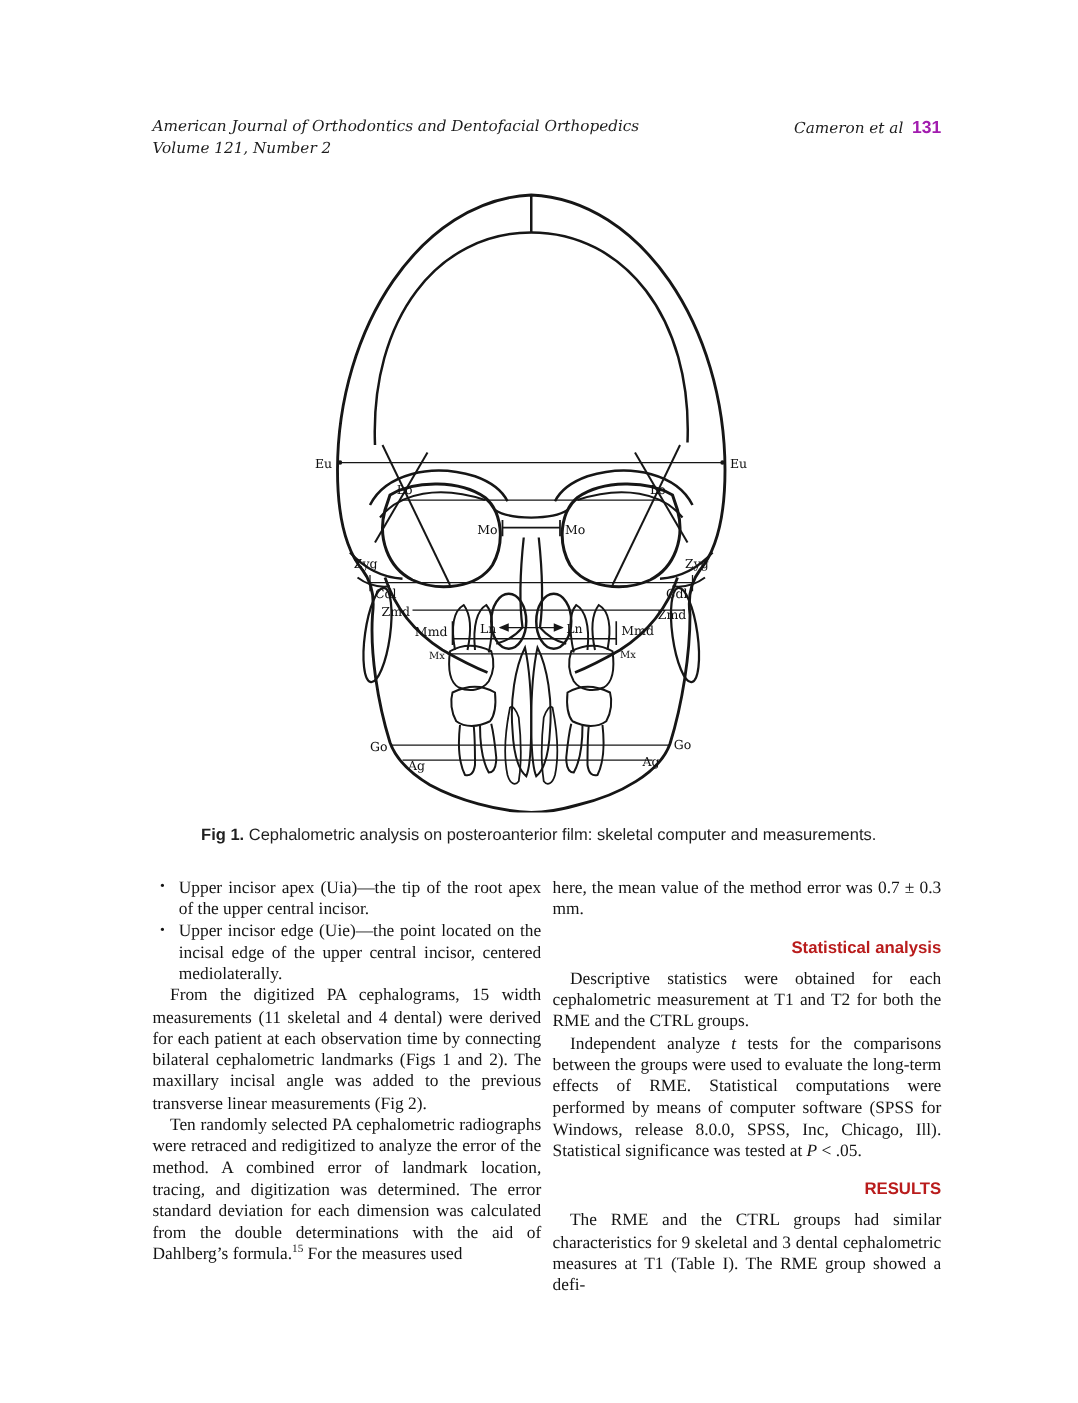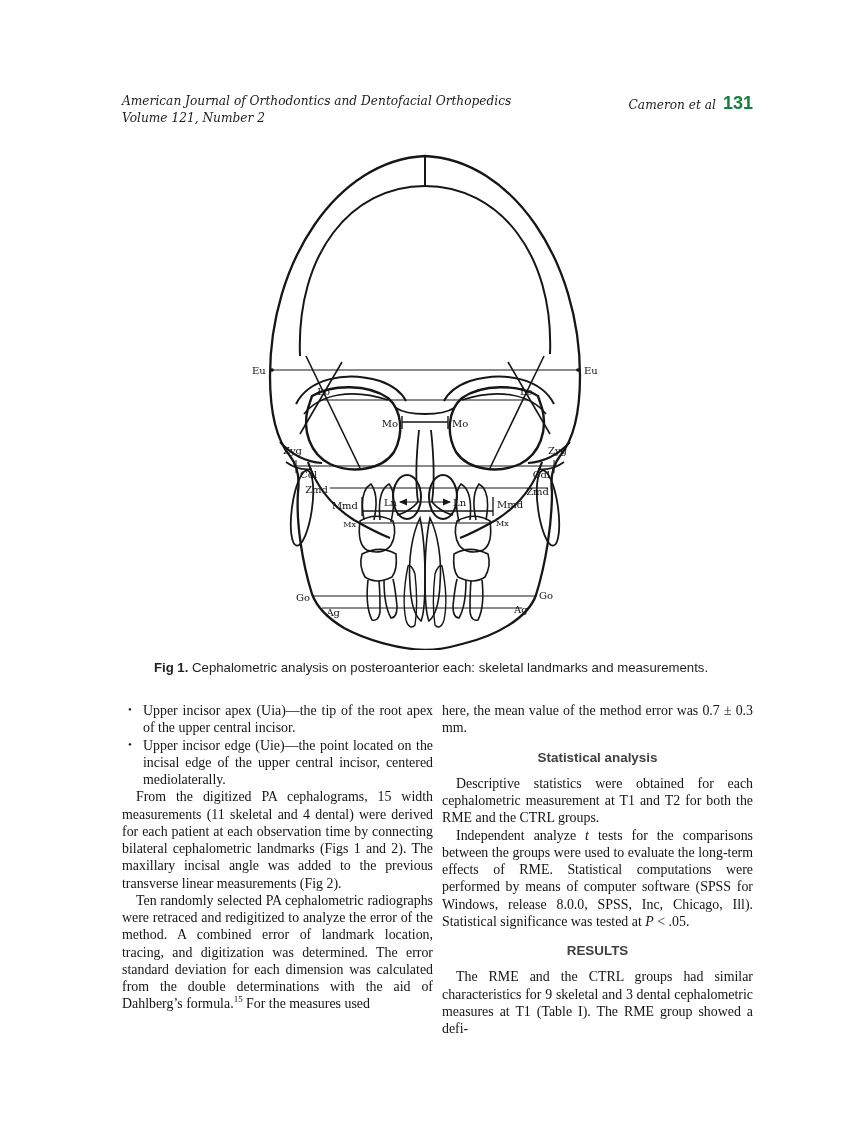--- a/index.html
+++ b/index.html
@@ -7,41 +7,41 @@
     width:862px;height:1122px;background:#ffffff;position:relative;overflow:hidden;
     font-family:"Liberation Serif","DejaVu Serif",serif;color:#161616;
     -webkit-font-smoothing:antialiased;
   }
   .page{position:absolute;inset:0;border-radius:12px;}
   
   .hdr-left{position:absolute;left:122px;top:93px;font-family:"DejaVu Serif",serif;
     font-style:italic;font-size:12.2px;line-height:17px;color:#1c1c1c;white-space:nowrap;}
   .hdr-right{position:absolute;top:93px;right:109px;white-space:nowrap;}
   .hdr-right .auth{font-family:"DejaVu Serif",serif;font-style:italic;font-size:12.2px;color:#1c1c1c;text-align:right;}
-  .hdr-right .pg{font-family:"Liberation Sans",sans-serif;font-weight:bold;font-size:18px;color:#15803d;margin-left:7px;}
+  .hdr-right .pg{font-family:"Liberation Sans",sans-serif;font-weight:bold;font-size:14px;color:#a21caf;margin-left:7px;}
   
   .fig{position:absolute;left:250px;top:150px;width:350px;height:500px;}
   .fig path, .fig line, .fig ellipse{fill:none;stroke:#161616;}
   .fig text{fill:#111;font-family:"DejaVu Serif",serif;font-size:10px;}
   .fig .lab-sm{font-size:8px;}
   .caption{position:absolute;left:0;right:0;top:660px;text-align:center;
     font-family:"Liberation Sans",sans-serif;font-size:13.2px;color:#1f1f1f;}
   .caption .cap-label{font-weight:bold;text-align:right;}
   
   .col{position:absolute;top:702px;width:311px;font-size:13.9px;line-height:17.25px;
     text-align:justify;color:#141414;}
   .col-left{left:122px;}
   .col-right{left:442px;}
   .col p{margin:0;}
   .col p.ind{text-indent:14px;}
   .col ul{margin:0;padding:0;list-style:none;}
   .col li{position:relative;padding-left:21px;}
   .col .blt{position:absolute;left:6px;top:-1px;font-size:11px;}
   .col h3{font-family:"Liberation Sans",sans-serif;font-size:13.4px;font-weight:bold;
-    color:#404040;margin:12px 0 9px 0;text-align:center;}
+    color:#b91c1c;margin:12px 0 9px 0;text-align:right;}
   .col sup{font-size:9px;vertical-align:super;line-height:0;}
   .col i{font-style:italic;}
 </style>
 </head>
 <body>
 
 <div class="page">
 
   <div class="hdr-left">
     <div>American Journal of Orthodontics and Dentofacial Orthopedics</div>
@@ -134,21 +134,21 @@
       <text x="106" y="377" text-anchor="end" class="lab-sm">Mx</text>
       <text x="246" y="376" class="lab-sm">Mx</text>
       <text x="60" y="451" text-anchor="end">Go</text>
       <text x="289" y="449">Go</text>
       <text x="90" y="466" text-anchor="end">Ag</text>
       <text x="264" y="463">Ag</text>
     </g>
   </svg>
 
   <div class="caption">
-    <span class="cap-label">Fig 1.</span><span> Cephalometric analysis on posteroanterior each: skeletal landmarks and measurements.</span>
+    <span class="cap-label">Fig 1.</span><span> Cephalometric analysis on posteroanterior film: skeletal computer and measurements.</span>
   </div>
 
   <div class="col col-left">
     <ul>
       <li>
         <span class="blt">•</span>
         <span>Upper incisor apex (Uia)—the tip of the root apex of the upper central incisor.</span>
       </li>
       <li>
         <span class="blt">•</span>

